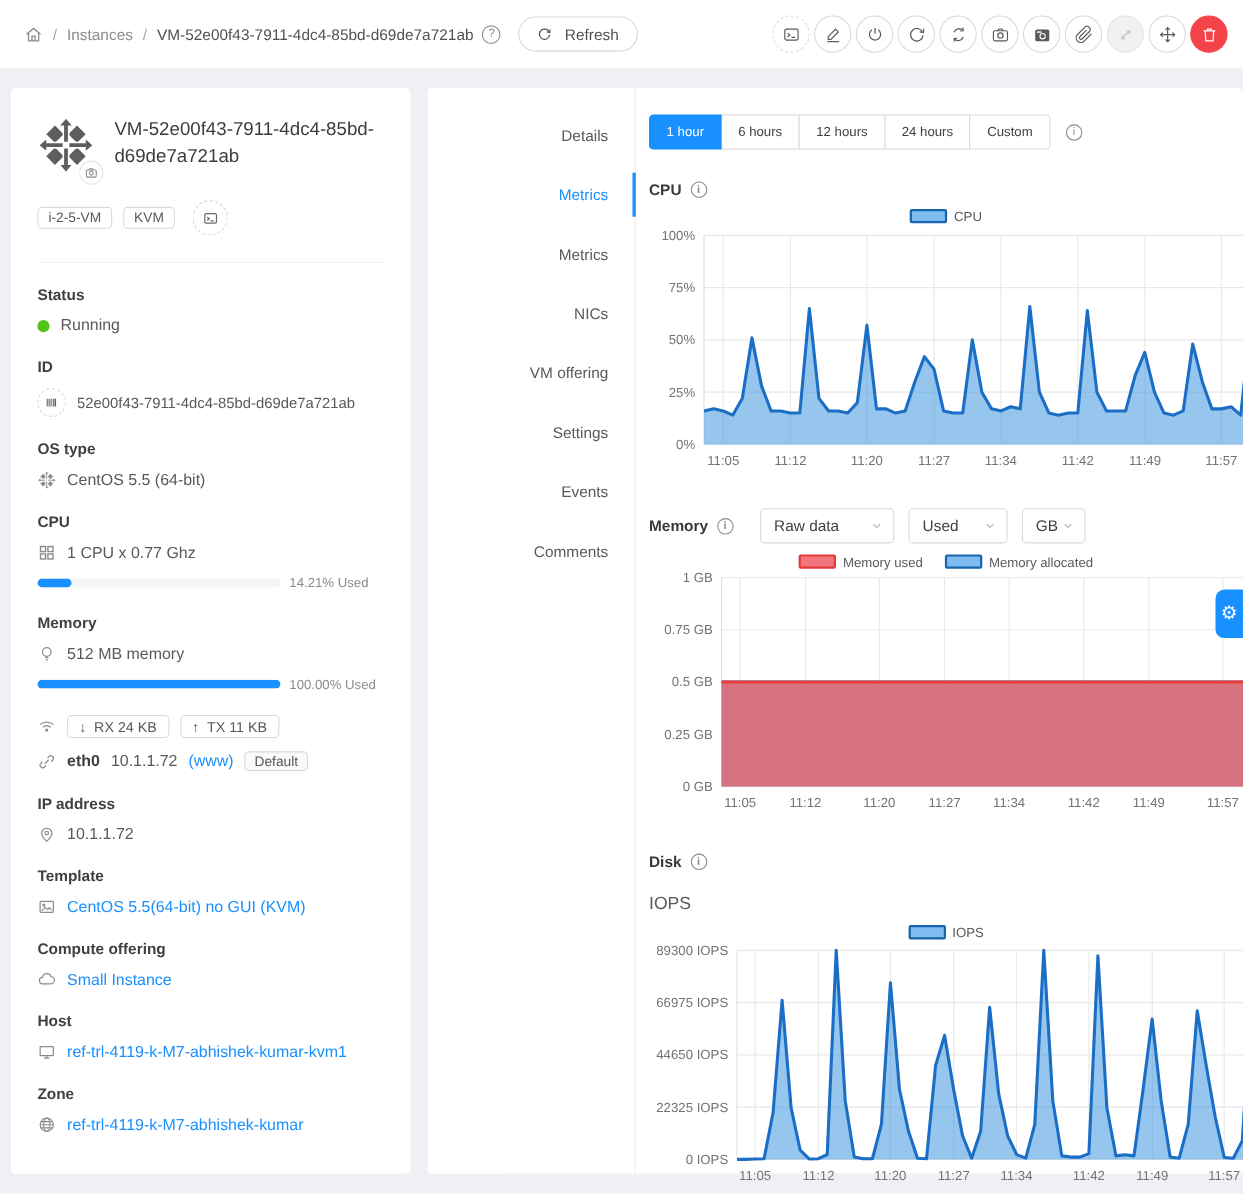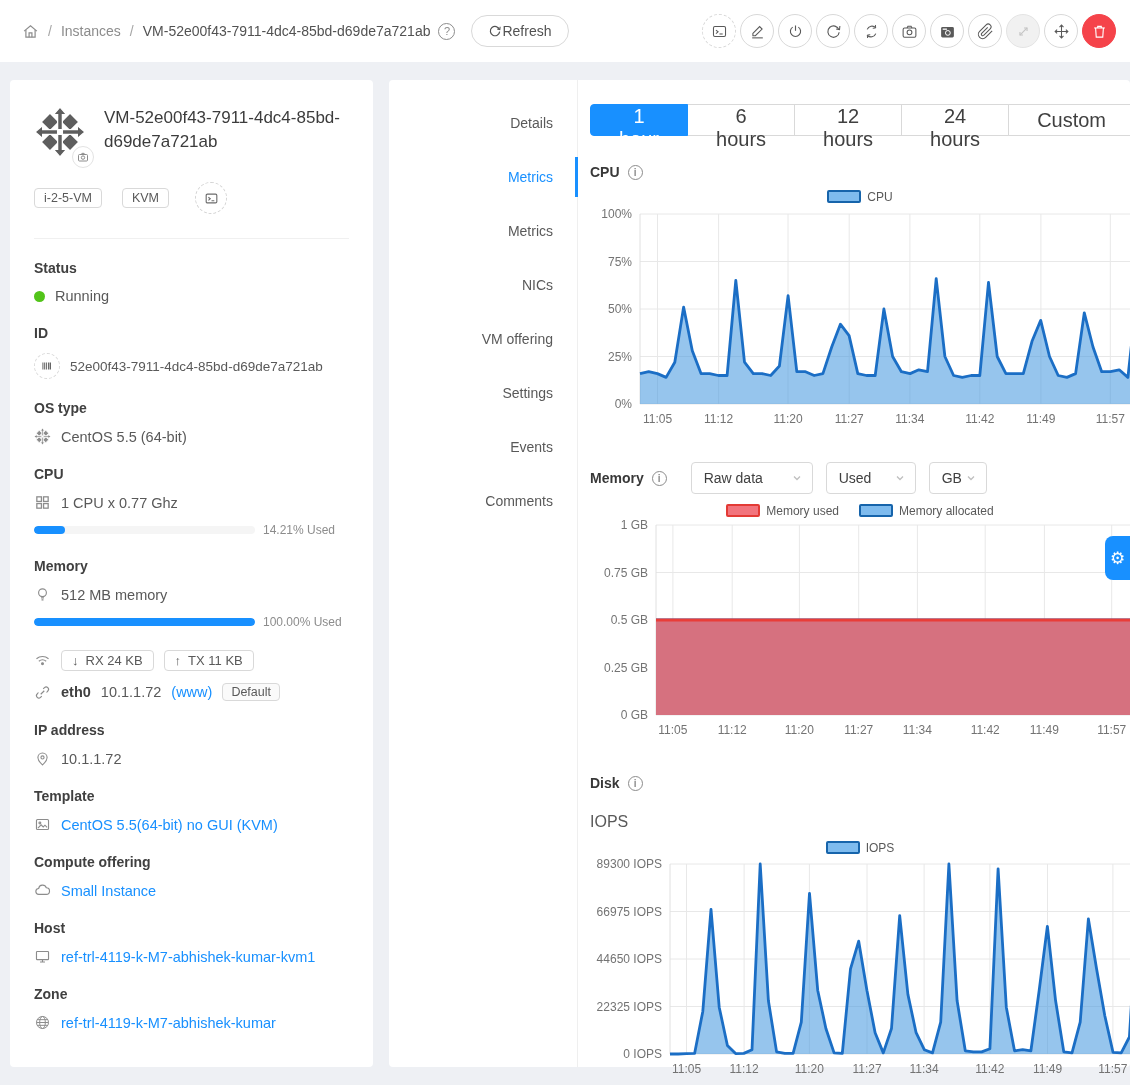--- a/index.html
+++ b/index.html
@@ -8,21 +8,21 @@
 
   
   .topbar { height:62px; background:#fff; display:flex; align-items:center; padding:0 14px 0 22px; }
   .crumb-sep { color:#a6a6a6; margin:0 9px; font-size:14px; }
   .crumb { font-size:14px; color:#8c8c8c; text-decoration:none; cursor:pointer; }
   .crumb.current { color:#525252; }
   .home-ic { width:17px; height:17px; color:#8c8c8c; cursor:pointer; display:inline-flex; }
   .q-circle { width:17px; height:17px; border:1px solid #8c8c8c; border-radius:50%; color:#8c8c8c;
               font-size:11px; display:inline-flex; align-items:center; justify-content:center; margin-left:8px; cursor:pointer; }
   .refresh-btn { margin-left:16px; height:32px; border:1px solid #d9d9d9; background:#fff; border-radius:16px;
-                 display:inline-flex; align-items:center; gap:0; padding:0 16px; font-size:14px; color:#525252; cursor:pointer; }
+                 display:inline-flex; align-items:center; gap:11px; padding:0 16px; font-size:14px; color:#525252; cursor:pointer; }
   .refresh-btn svg { width:14px; height:14px; }
   .toolbar { margin-left:auto; display:flex; gap:4px; }
   .icon-btn { width:34px; height:34px; border-radius:50%; border:1px solid #d9d9d9; background:#fff; color:#595959;
               display:flex; align-items:center; justify-content:center; cursor:pointer; flex-shrink:0; }
   .icon-btn svg { width:17px; height:17px; }
   .icon-btn.dashed { border-style:dashed; }
   .icon-btn.disabled { background:#f1f1f1; color:#c4c4c4; border-color:#e4e4e4; cursor:not-allowed; }
   .icon-btn.danger { background:#f5434a; border-color:#f5434a; color:#fff; }
 
   
@@ -31,21 +31,21 @@
   .left-card { width:363px; padding:22px 24px; flex-shrink:0; overflow:hidden; }
   .right-card { flex:1; display:flex; min-width:0; }
 
   
   .vm-head { display:flex; gap:18px; margin-top:4px; }
   .vm-logo { position:relative; width:52px; height:52px; flex-shrink:0; color:#5e5e5e; }
   .logo-badge { position:absolute; right:-8px; bottom:-10px; width:22px; height:22px; border-radius:50%;
                 background:#fff; border:1px solid #e3e3e3; color:#8c8c8c; display:flex; align-items:center; justify-content:center; }
   .logo-badge svg { width:12px; height:12px; }
   .vm-title { font-size:17px; font-weight:500; color:#3c3c3c; line-height:1.4; word-break:break-all; }
-  .tag-row { display:flex; gap:20px; align-items:center; margin-top:24px; }
+  .tag-row { display:flex; gap:10px; align-items:center; margin-top:24px; }
   .tag { border:1px solid #d9d9d9; border-radius:4px; background:#fff; padding:2px 9px; font-size:12.5px; color:#595959; }
   .console-circle { width:32px; height:32px; border:1px dashed #d4d4d4; border-radius:50%; color:#6b6b6b;
                     display:flex; align-items:center; justify-content:center; margin-left:6px; cursor:pointer; }
   .console-circle svg { width:15px; height:15px; }
   .divider { border:none; border-top:1px solid #f0f0f0; margin:24px 0 0; }
   .field { margin-top:21px; }
   .field-label { font-size:14px; font-weight:bold; color:#404040; }
   .field-value { display:flex; align-items:center; gap:10px; margin-top:12px; font-size:14.5px; color:#595959; }
   .icon-sm { width:17px; height:17px; color:#8c8c8c; flex-shrink:0; display:inline-flex; }
   .status-dot { width:11px; height:11px; border-radius:50%; }
@@ -68,22 +68,22 @@
   .nav-col { width:189px; border-right:1px solid #efefef; padding-top:16px; flex-shrink:0; }
   .nav-item { height:54px; display:flex; align-items:center; justify-content:flex-end; padding-right:24px;
               font-size:14px; color:#595959; cursor:pointer; position:relative; }
   .nav-item.active { color:#1890ff; }
   .nav-item.active::after { content:""; position:absolute; right:-1px; top:7px; height:40px; width:3px; background:#1890ff; }
 
   
   .content { flex:1; padding:24px 0 0 12px; min-width:0; }
   .range-row { display:flex; align-items:center; }
   .range-group { display:flex; }
-  .range-btn { height:32px; padding:0 28px; border:1px solid #d9d9d9; background:#fff; color:#404040;
-               font-size:20px; margin-left:-1px; cursor:pointer; font-family:inherit; }
+  .range-btn { height:32px; padding:0 15px; border:1px solid #d9d9d9; background:#fff; color:#404040;
+               font-size:12px; margin-left:-1px; cursor:pointer; font-family:inherit; }
   .range-btn:first-child { border-radius:4px 0 0 4px; margin-left:0; }
   .range-btn:last-child { border-radius:0 4px 4px 0; }
   .range-btn.selected { background:#1890ff; border-color:#1890ff; color:#fff; position:relative; z-index:2; }
   .info-i { width:15px; height:15px; border:1px solid #8c8c8c; border-radius:50%; color:#8c8c8c; font-size:10px;
             display:inline-flex; align-items:center; justify-content:center; flex-shrink:0; cursor:pointer; }
   .range-row .info-i { margin-left:14px; }
   .section-head { display:flex; align-items:center; gap:8px; margin-top:28px; font-size:14px; font-weight:bold; color:#383838; }
   .section-head.mem { margin-top:26px; }
   .mem-selects { display:flex; gap:13px; margin-left:16px; }
   .select-box { height:32px; border:1px solid #d9d9d9; border-radius:4px; background:#fff; color:#404040; font-size:14px;

